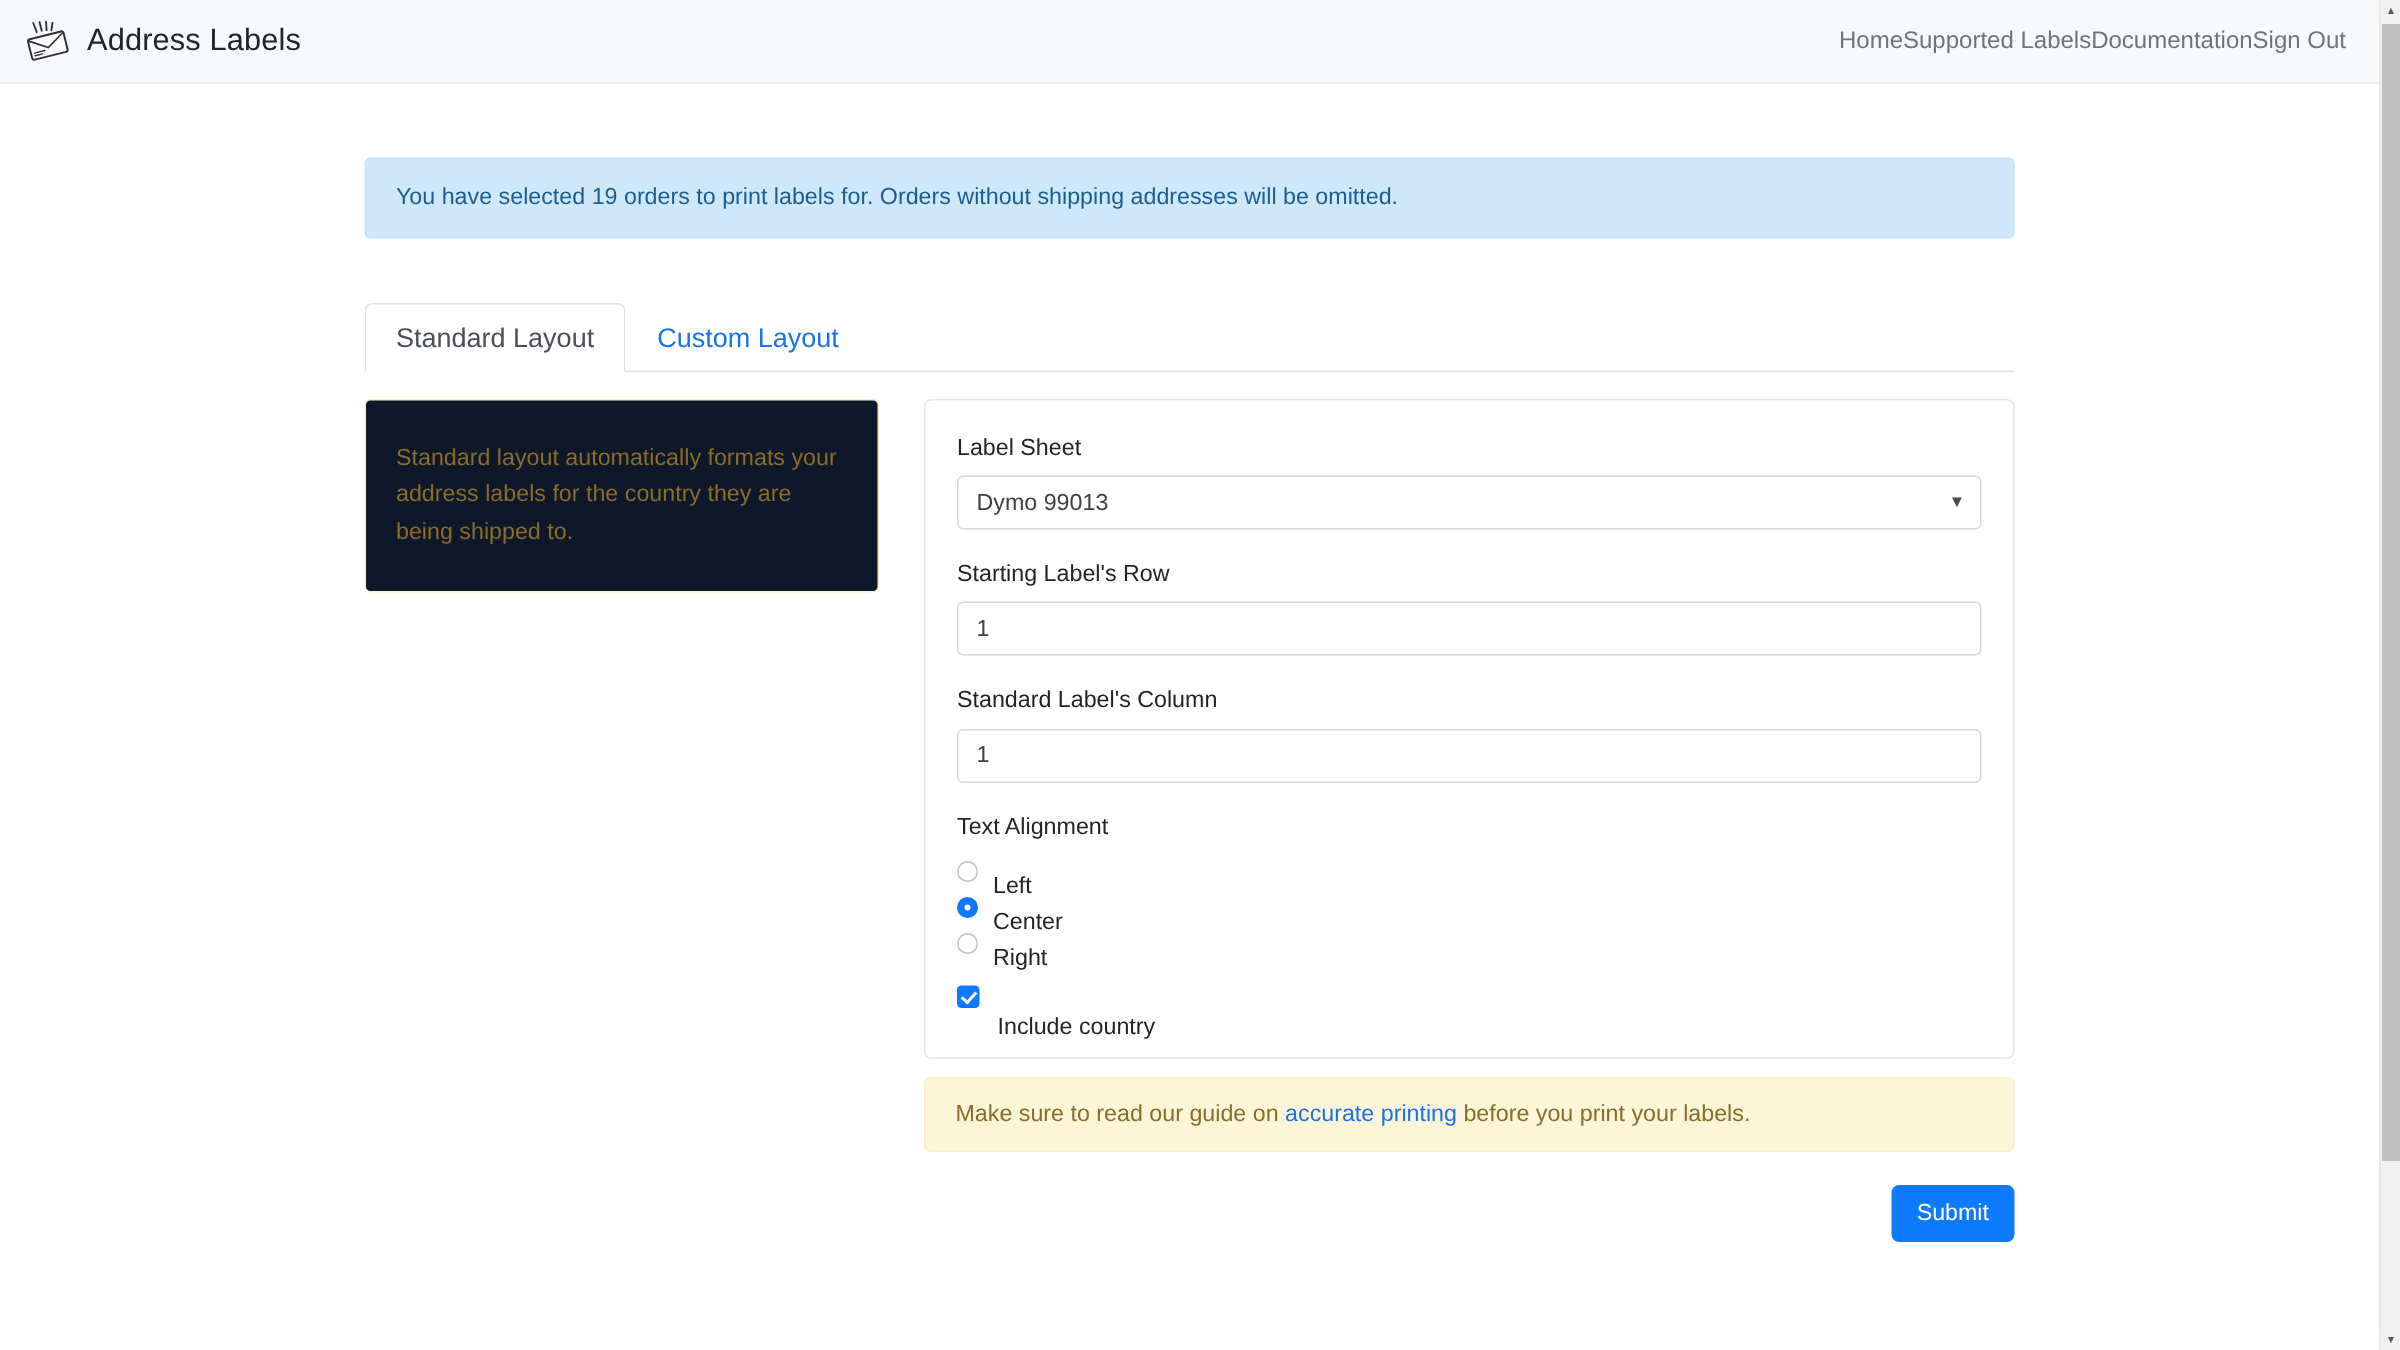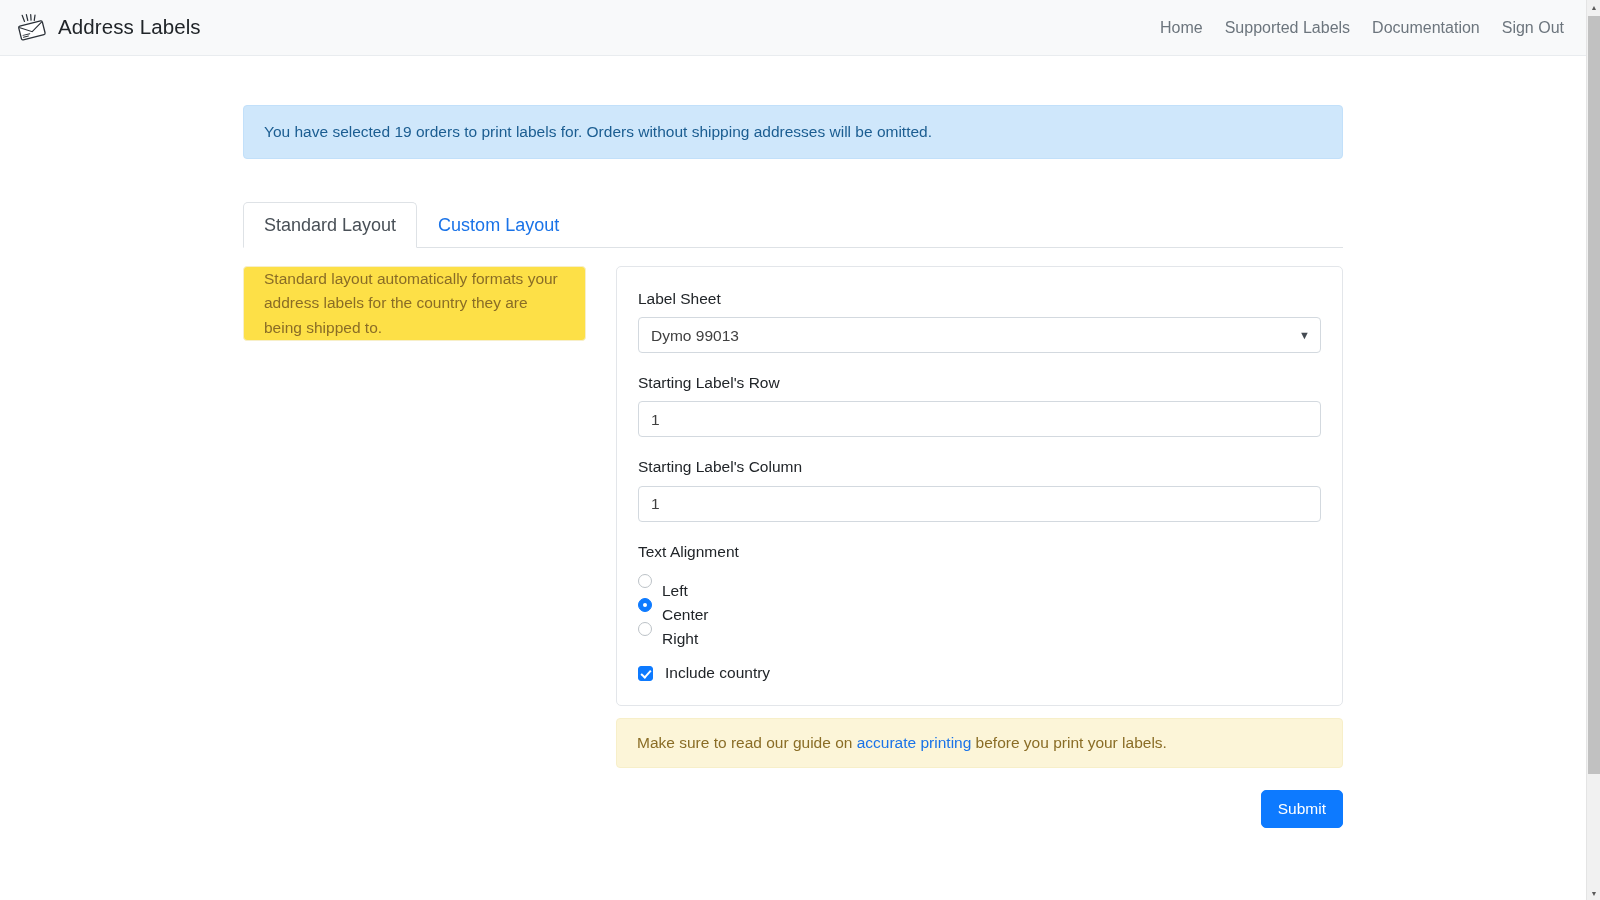--- a/index.html
+++ b/index.html
@@ -47,21 +47,20 @@
   .brand-text {
     font-size: 20.5px;
     color: #212529;
     letter-spacing: 0.1px;
     line-height: 1;
   }
   .nav-links {
     margin-left: auto;
     display: flex;
     align-items: center;
-    gap: 22px;
   }
   .nav-link {
     font-size: 16px;
     color: #6c757d;
     text-decoration: none;
     line-height: 1;
     white-space: nowrap;
   }
 
   
@@ -117,24 +116,24 @@
   
   .panel {
     display: flex;
     gap: 30px;
     padding-top: 18px;
   }
   .col-left { width: 343px; flex: 0 0 343px; }
   .col-right { flex: 1 1 auto; }
 
   .note-box {
-    background: #fde047;
+    background: #0f172a;
     border: 1px solid #f7efc9;
     border-radius: 4px;
-    padding: 0 20px;
+    padding: 27px 20px;
     color: #8a6d26;
     font-size: 15.5px;
     line-height: 1.57;
   }
 
   
   .card {
     border: 1px solid #e3e6ea;
     border-radius: 5px;
     background: #ffffff;
@@ -217,21 +216,21 @@
   .choice-label {
     font-size: 15.5px;
     color: #212529;
     line-height: 1;
     cursor: pointer;
     margin-top: 20px;
   }
 
   .checkline {
     display: flex;
-    align-items: flex-end;
+    align-items: flex-start;
     gap: 12px;
     height: 24px;
   }
   .checkline.first { margin-top: 16px; }
   .checkline.second { margin-top: 15px; }
   .checkbox {
     width: 15px; height: 15px;
     border-radius: 3px;
     background: #0d7aff;
     border: 1px solid #0d7aff;
@@ -370,21 +369,21 @@
               <span class="select-caret">▼</span>
             </div>
           </div>
 
           <div class="field">
             <span class="field-label">Starting Label's Row</span>
             <div class="control">1</div>
           </div>
 
           <div class="field">
-            <span class="field-label">Starting Label's Column</span>
+            <span class="field-label">Standard Label's Column</span>
             <div class="control">1</div>
           </div>
 
           <div class="field">
             <span class="group-label">Text Alignment</span>
 
             <div class="choice">
               <span class="radio"></span>
               <span class="choice-label">Left</span>
             </div>

